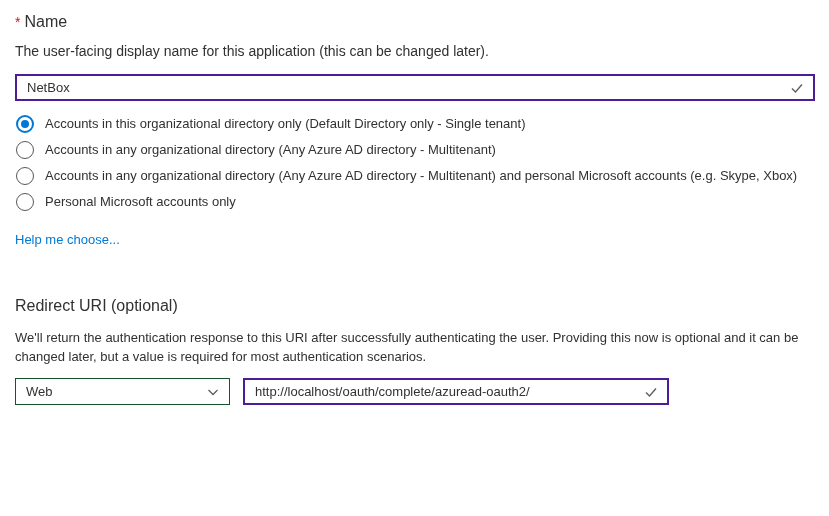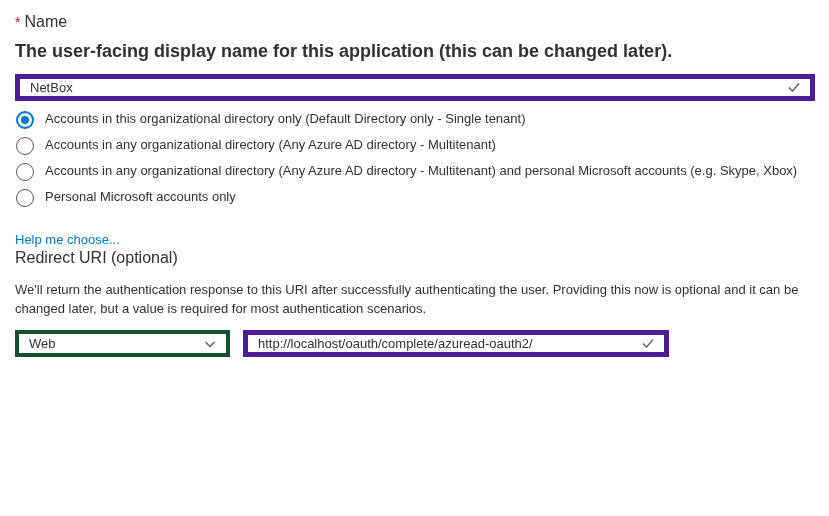--- a/index.html
+++ b/index.html
@@ -16,31 +16,31 @@
   .section-title {
     font-size: 16px;
     font-weight: 400;
     color: #323130;
     line-height: 20px;
     margin: 0;
   }
   .required-marker { color: #e00b1c; margin-right: 4px; font-size: 14px; }
 
   .field-desc {
-    font-size: 18px;
+    font-size: 14px;
     line-height: 15px;
     margin: 12px 0 0 0;
-    font-weight: bold;
   }
 
   
   .textbox {
     display: flex;
+    align-items: center;
     height: 27px;
-    border: 5px solid #4c1d95;
+    border: 2px solid #4c1d95;
     background: #fff;
     padding: 0 8px 0 10px;
     gap: 36px;
   }
   .textbox input {
     flex: 1 1 auto;
     border: none;
     outline: none;
     padding: 0;
     margin: 0;
@@ -57,20 +57,21 @@
   .section-gap-1 { margin-top: 42px; }
   .question {
     font-size: 13px;
     line-height: 15px;
     margin: 18px 0 0 0;
   }
 
   .radio-group { margin-top: 10px; }
   .radio-row {
     display: flex;
+    align-items: center;
     height: 26px;
     cursor: pointer;
   }
   .radio-circle {
     flex: 0 0 auto;
     width: 18px; height: 18px;
     border-radius: 50%;
     border: 1px solid #5a5856;
     margin: 0 11px 0 1px;
     position: relative;
@@ -92,40 +93,40 @@
 
   .help-link {
     display: inline-block;
     margin-top: 17px;
     font-size: 13px;
     color: #0078d4;
     text-decoration: none;
     cursor: pointer;
   }
 
-  .section-gap-2 { }
+  .section-gap-2 { margin-top: 48px; }
   .redirect-desc {
     font-size: 13px;
     line-height: 19px;
     margin: 12px 0 0 0;
     width: 812px;
   }
 
   .uri-row {
     display: flex;
     align-items: center;
     margin-top: 12px;
   }
   .dropdown {
     display: flex;
     align-items: center;
     justify-content: space-between;
     width: 215px;
     height: 27px;
-    border: 4px solid #14532d;
+    border: 1px solid #14532d;
     background: #fff;
     padding: 0 9px 0 10px;
     cursor: pointer;
   }
   .dropdown-value { font-size: 13px; color: #323130; }
   .uri-box { width: 426px; margin-left: 13px; }
 </style>
 </head>
 <body>
 

